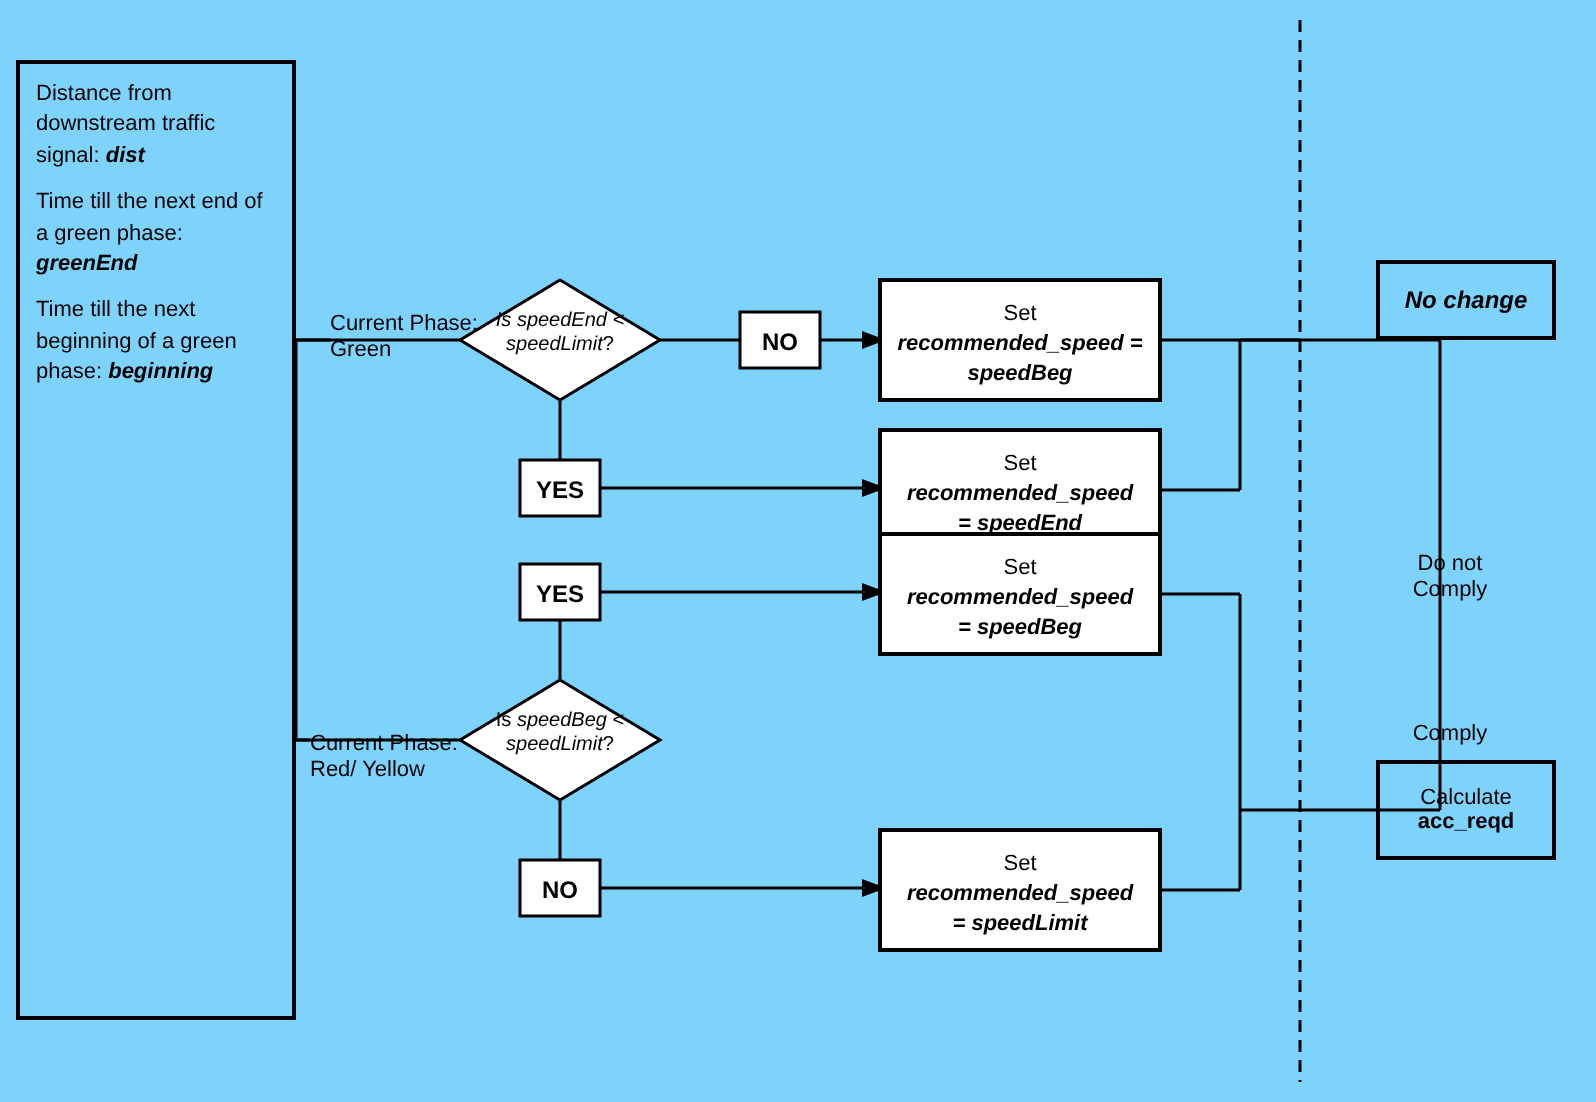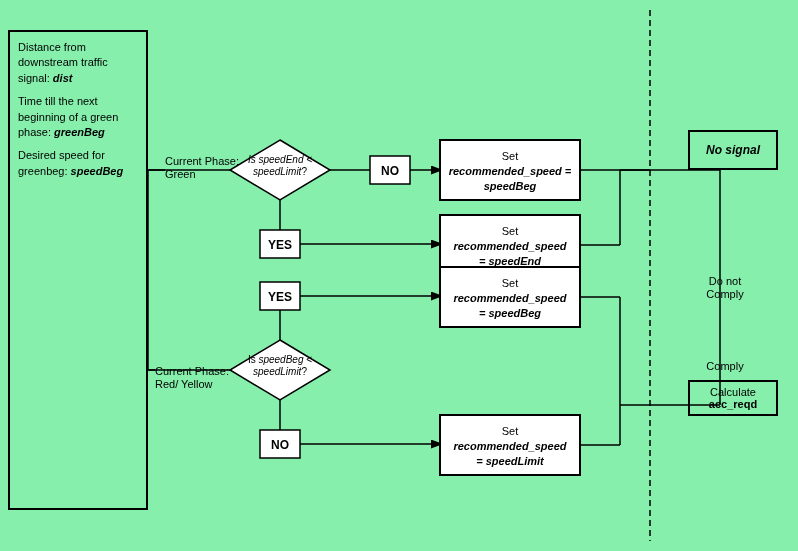--- a/index.html
+++ b/index.html
@@ -9,21 +9,21 @@
       font-size: 12px;
       width: 798px;
       height: 551px;
       overflow: hidden;
       position: relative;
     }
     .diagram-container {
       width: 798px;
       height: 551px;
       position: relative;
-      background: #86efac;
+      background: #7dd3fc;
     }
 
     
     .inputs-box {
       position: absolute;
       left: 8px;
       top: 30px;
       width: 140px;
       height: 480px;
       border: 2px solid #000;
@@ -61,46 +61,46 @@
       justify-content: center;
       font-style: italic;
       font-weight: bold;
       font-size: 12px;
     }
     .calc-box {
       position: absolute;
       right: 20px;
       top: 380px;
       width: 90px;
-      height: 36px;
+      height: 50px;
       border: 2px solid #000;
       display: flex;
       flex-direction: column;
       align-items: center;
       justify-content: center;
       font-size: 11px;
       text-align: center;
     }
     .calc-box span:last-child {
       font-weight: bold;
     }
   </style>
 </head>
 <body>
 
 <div class="diagram-container">
 
   <div class="inputs-box">
     <p>Distance from downstream traffic signal: <b>dist</b></p>
-    <p>Time till the next beginning of a green phase: <b>greenBeg</b></p>
-    <p>Desired speed for greenbeg: <b>speedBeg</b></p>
+    <p>Time till the next end of a green phase: <b>greenEnd</b></p>
+    <p>Time till the next beginning of a green phase: <b>beginning</b></p>
   </div>
 
   <div class="no-change-box">
-    <span>No signal</span>
+    <span>No change</span>
   </div>
 
   <div class="calc-box">
     <span>Calculate</span>
     <span>acc_reqd</span>
   </div>
 
   <svg class="flowchart-svg" viewBox="0 0 798 551">
 
     <line x1="650" y1="10" x2="650" y2="541" stroke="#000" stroke-width="1.5" stroke-dasharray="6,4"></line>

